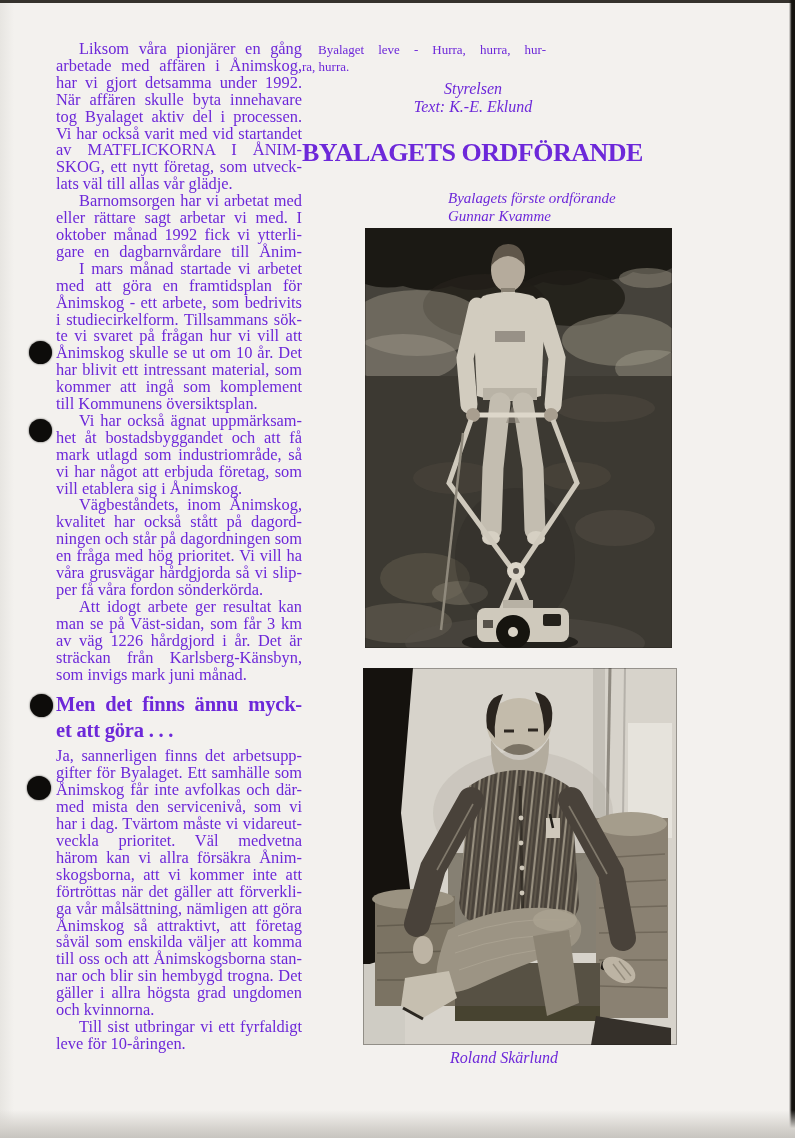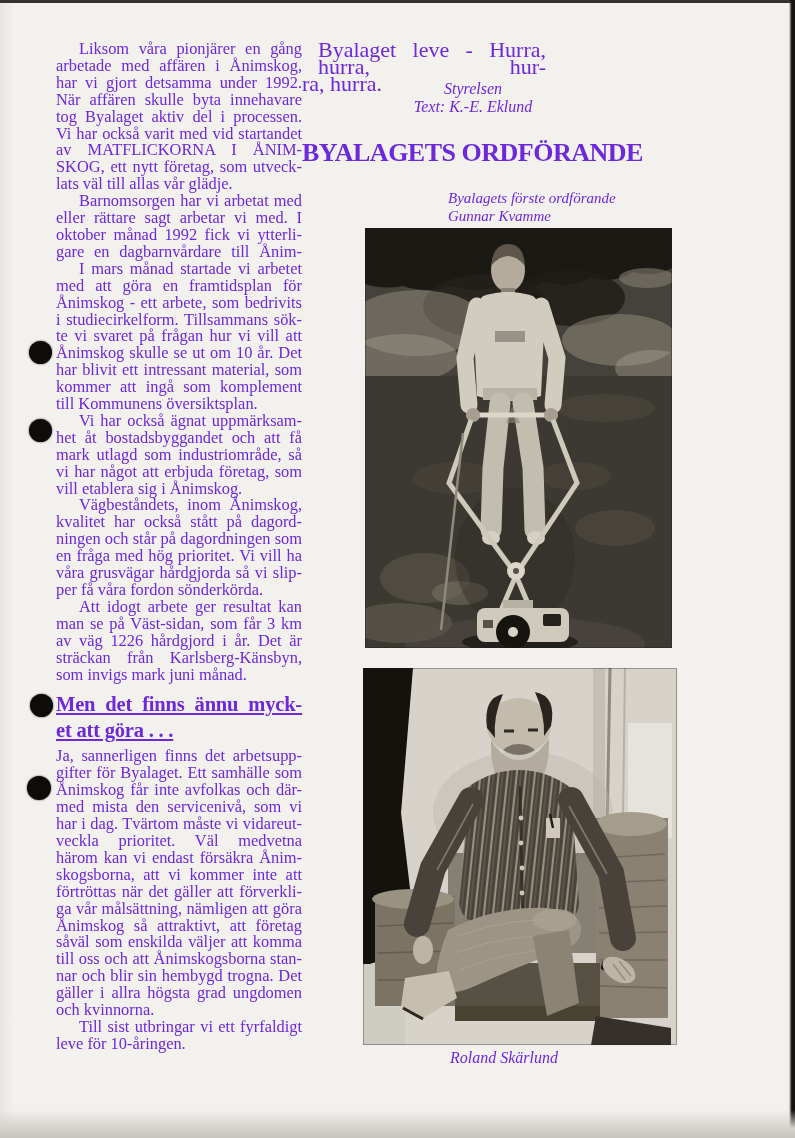--- a/index.html
+++ b/index.html
@@ -25,25 +25,25 @@
   .hole4 { left:27px; top:776px; width:24px; height:24px; }
 
   
   .col-left { position:absolute; left:56px; top:41px; width:246px;
               font-size:16.4px; line-height:16.9px; }
   .para { margin:0; }
   .line { text-align:justify; text-align-last:justify; }
   .line.last { text-align-last:left; }
   .line.indent { padding-left:23px; }
   .para.subheading { font-weight:bold; font-size:20.5px; line-height:26px; margin:8px 0 5px; }
-  .para.subheading .line { letter-spacing:-0.2px;text-decoration:underline; }
+  .para.subheading .line { letter-spacing:-0.2px; }
 
   
   .rc-intro { position:absolute; left:302px; top:41px; width:244px;
-              font-size:22px; line-height:17px; }
+              font-size:13px; line-height:17px; }
   .rc-intro .line.indent { padding-left:16px; }
   .rc-signature { position:absolute; left:302px; top:80px; width:342px;
                   text-align:center; font-style:italic; font-size:16px; line-height:17.5px; }
   .rc-heading { position:absolute; left:302px; top:138px; width:440px; 
                 font-weight:bold; font-size:26px; line-height:30px; letter-spacing:-0.5px; }
   .caption1 { position:absolute; left:448px; top:190px; font-style:italic;
               font-size:15px; line-height:17.5px; }
   .caption2 { position:absolute; left:347px; top:1049px; width:314px; text-align:center;
               font-style:italic; font-size:16px; }
 
@@ -122,21 +122,21 @@
         <div class="line">Men det finns ännu myck-</div>
         <div class="line last">et att göra . . .</div>
       </div>
       <div class="para">
         <div class="line">Ja, sannerligen finns det arbetsupp-</div>
         <div class="line">gifter för Byalaget. Ett samhälle som</div>
         <div class="line">Ånimskog får inte avfolkas och där-</div>
         <div class="line">med mista den servicenivå, som vi</div>
         <div class="line">har i dag. Tvärtom måste vi vidareut-</div>
         <div class="line">veckla prioritet. Väl medvetna</div>
-        <div class="line">härom kan vi endast försäkra Ånim-</div>
+        <div class="line">härom kan vi allra försäkra Ånim-</div>
         <div class="line">skogsborna, att vi kommer inte att</div>
         <div class="line">förtröttas när det gäller att förverkli-</div>
         <div class="line">ga vår målsättning, nämligen att göra</div>
         <div class="line">Ånimskog så attraktivt, att företag</div>
         <div class="line">såväl som enskilda väljer att komma</div>
         <div class="line">till oss och att Ånimskogsborna stan-</div>
         <div class="line">nar och blir sin hembygd trogna. Det</div>
         <div class="line">gäller i allra högsta grad ungdomen</div>
         <div class="line last">och kvinnorna.</div>
       </div>

